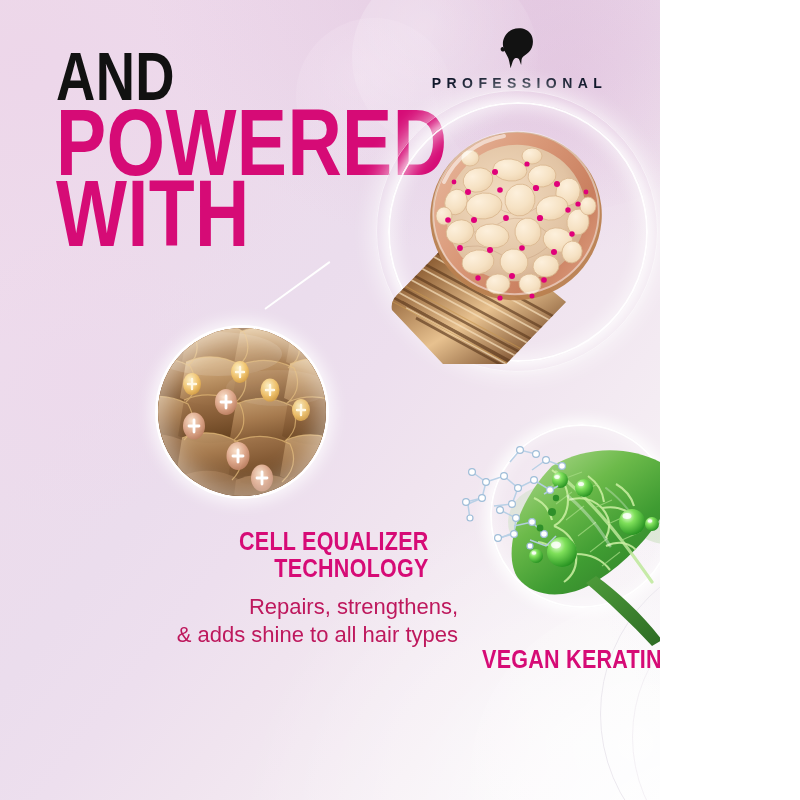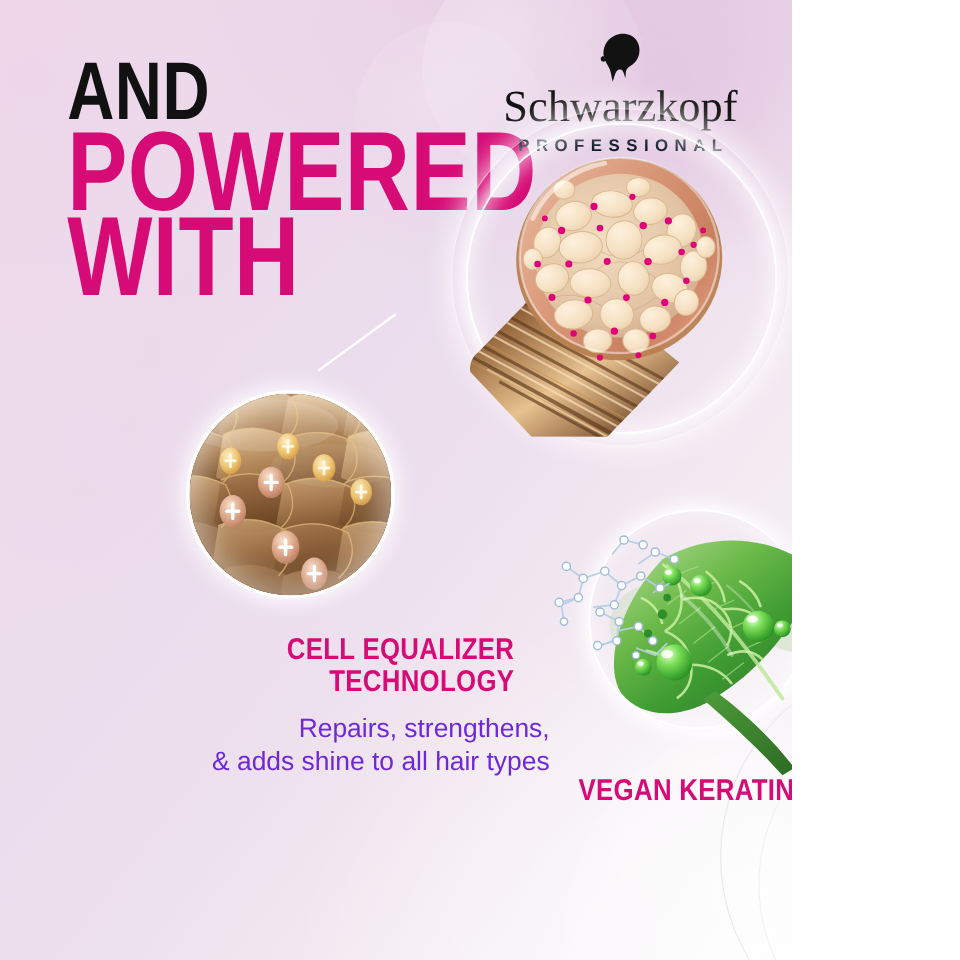--- a/index.html
+++ b/index.html
@@ -241,21 +241,21 @@
     color: #d60b76;
     transform: scaleX(0.86);
     white-space: pre-line;
     margin: 0 0 11px 0;
   }
   .cap-body {
     font-family: "Liberation Sans", sans-serif;
     font-weight: 400;
     font-size: 22px;
     line-height: 1.30;
-    color: #6d28d9;
+    color: #be185d;
     white-space: pre-line;
     margin: 0;
   }
 
   #cell-caption { left: 38px; top: 528px; width: 420px; text-align: right; }
   #leaf-caption { left: 392px; top: 646px; width: 360px; }
 </style>
 </head>
 <body>
 
@@ -279,21 +279,20 @@
   </div>
 
   <div class="logo">
     <svg class="logo-head" viewBox="0 0 100 100">
       <path fill="#121212" d="M36 96 C34 86 33 80 31 74 C28 66 22 60 20 50
         C17 36 24 19 40 12 C54 6 72 9 80 22 C88 35 85 52 76 61
         C70 67 64 69 61 74 C59 78 60 84 59 89 C57 84 56 79 54 76
         C51 73 46 73 43 77 C40 81 39 88 36 96 Z"></path>
       <path fill="#121212" d="M20 50 C16 49 13 53 15 57 C17 61 22 60 24 57 Z"></path>
     </svg>
-    <span class="logo-word">Schwarzkopf</span>
     <span class="logo-sub">PROFESSIONAL</span>
   </div>
 
   <svg class="connectors" viewBox="0 0 800 800">
     <defs>
       <linearGradient id="connGrad" x1="0" y1="0" x2="1" y2="1">
         <stop offset="0%" stop-color="#ffffff" stop-opacity="0.35"></stop>
         <stop offset="45%" stop-color="#ffffff" stop-opacity="1"></stop>
         <stop offset="100%" stop-color="#ffffff" stop-opacity="0.55"></stop>
       </linearGradient>

